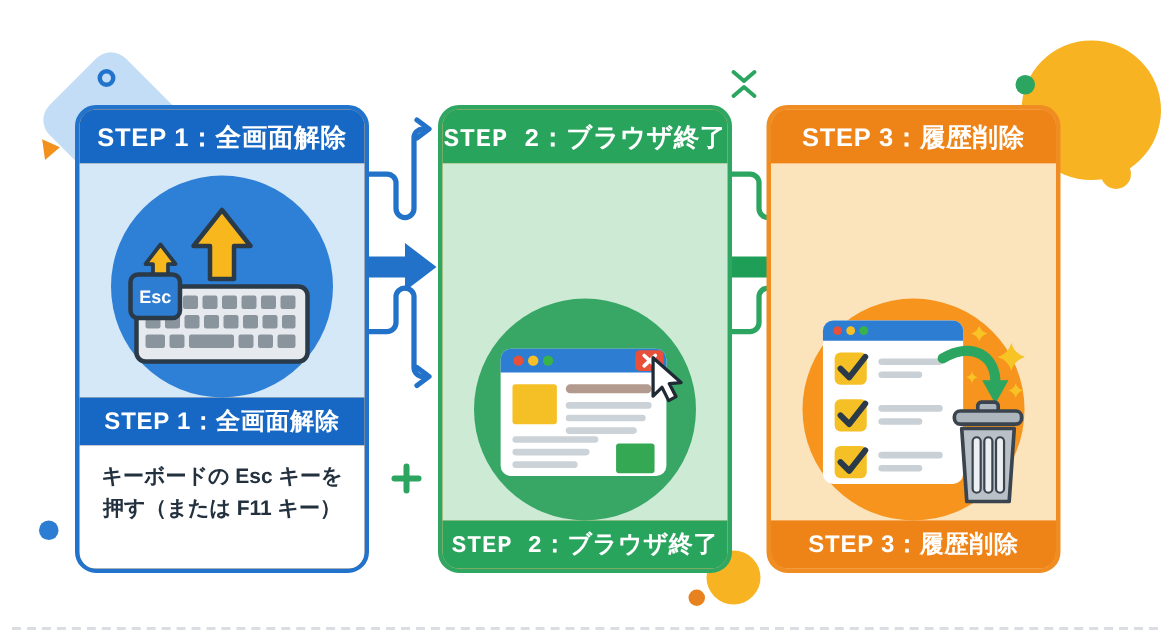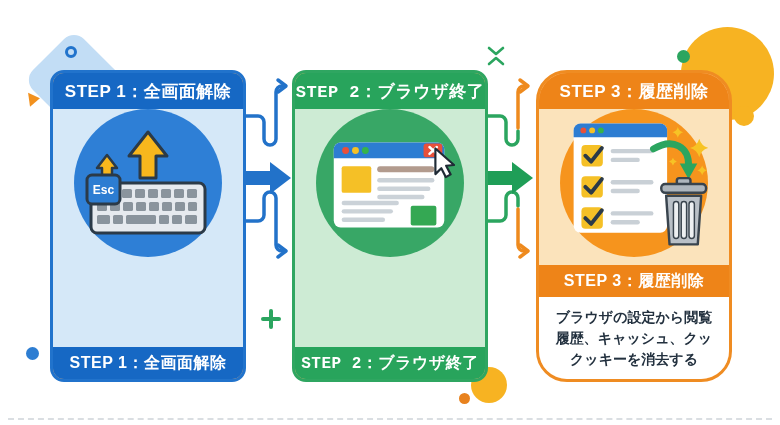--- a/index.html
+++ b/index.html
@@ -28,31 +28,31 @@
   .dot-orange-b { left:459px; top:393px; width:11px; height:11px; background:#E8821E; z-index:3; }
   .compress-x { left:487px; top:46px; z-index:3; }
   .plus-green { left:260px; top:308px; z-index:3; }
   .faint-line { left:8px; top:418px; width:764px; border-top:2px dashed rgba(150,160,172,0.35); z-index:0; }
   
   .card { position:absolute; top:70px; width:196px; height:312px; border-radius:14px;
           border:3px solid; display:flex; flex-direction:column; overflow:hidden;
           background:#fdba74; z-index:2; }
   .card-1 { left:50px;  border-color:#2173CC; }
   .card-2 { left:292px; border-color:#2FA661;font-family:Liberation Mono, monospace; }
-  .card-3 { left:536px; border-color:#EF8C22;border-radius:31px; }
+  .card-3 { left:511px; border-color:#EF8C22; }
   .card-header, .card-midbar {
     color:#fff; font-weight:700; display:flex; align-items:center; justify-content:center;
     letter-spacing:0.5px; flex:0 0 auto;
   }
   .card-header { height:36px; font-size:17px; }
   .card-midbar { height:32px; font-size:16px; }
   .card-1 .card-header, .card-1 .card-midbar { background:#1668C4; }
   .card-2 .card-header, .card-2 .card-midbar { background:#28A45C; }
   .card-3 .card-header, .card-3 .card-midbar { background:#EE8418; }
-  .card-body { flex:1 1 auto; display:flex; align-items:flex-start; justify-content:center; }
+  .card-body { flex:1 1 auto; display:flex; align-items:flex-end; justify-content:center; }
   .card-1 .card-body { background:#D5E8F8; }
   .card-2 .card-body { background:#CDEBD4; }
   .card-3 .card-body { background:#FBE3BB; }
   .illus-circle { width:148px; height:148px; border-radius:50%; display:flex;
                   align-items:center; justify-content:center; overflow:visible; }
   .card-1 .illus-circle { background:#2E7FD6; }
   .card-2 .illus-circle { background:#38A766; }
   .card-3 .illus-circle { background:#F6941D; }
   .card-footer { flex:0 0 auto; height:82px; background:#fff; text-align:center;
                  padding:10px 4px 6px; }
@@ -101,20 +101,24 @@
             <rect x="74" y="87" width="10" height="9" rx="1.5"></rect>
             <rect x="87" y="87" width="10" height="9" rx="1.5"></rect>
             <rect x="100" y="87" width="12" height="9" rx="1.5"></rect>
         </g>
         <rect x="2" y="47" width="33" height="29" rx="5" fill="#2D7DD2" stroke="#2B3A48" stroke-width="3"></rect>
         <text x="18.5" y="66" text-anchor="middle" font-size="12" font-weight="bold" fill="#ffffff">Esc</text>
       </svg>
     </div>
   </div>
   <div class="card-midbar">STEP 1：全画面解除</div>
+  <div class="card-footer">
+    <div class="desc">キーボードの Esc キーを
+押す（または F11 キー）</div>
+  </div>
 </div>
 
 <div class="connector conn-1">
   <svg width="47" height="212" viewBox="0 0 47 212">
     <g fill="none" stroke="#2272C9" stroke-width="3.5" stroke-linecap="round" stroke-linejoin="round">
       <path d="M0 46 h12 a6 6 0 0 1 6 6 v17 a6 6 0 0 0 12 0 v-47 a6 6 0 0 1 6 -6 h2"></path>
       <path d="M32 10 L40 16 L32 22"></path>
       <path d="M0 151 h12 a6 6 0 0 0 6 -6 v-17 a6 6 0 0 1 12 0 v47 a6 6 0 0 0 6 6 h2"></path>
       <path d="M32 175 L40 181 L32 187"></path>
     </g>
@@ -206,25 +210,20 @@
         <g fill="#F7C325">
           <path transform="translate(121,15) scale(0.55)" d="M0,-10 Q2.2,-2.2 10,0 Q2.2,2.2 0,10 Q-2.2,2.2 -10,0 Q-2.2,-2.2 0,-10"></path>
           <path transform="translate(143,31) scale(0.95)" d="M0,-10 Q2.2,-2.2 10,0 Q2.2,2.2 0,10 Q-2.2,2.2 -10,0 Q-2.2,-2.2 0,-10"></path>
           <path transform="translate(146,54) scale(0.5)" d="M0,-10 Q2.2,-2.2 10,0 Q2.2,2.2 0,10 Q-2.2,2.2 -10,0 Q-2.2,-2.2 0,-10"></path>
           <path transform="translate(116,45) scale(0.4)" d="M0,-10 Q2.2,-2.2 10,0 Q2.2,2.2 0,10 Q-2.2,2.2 -10,0 Q-2.2,-2.2 0,-10"></path>
         </g>
       </svg>
     </div>
   </div>
   <div class="card-midbar">STEP 3：履歴削除</div>
-  <div class="card-footer">
-    <div class="desc">ブラウザの設定から閲覧
-履歴、キャッシュ、クッ
-クッキーを消去する</div>
-  </div>
 </div>
 
 <div class="deco ring-blue"></div>
 <div class="deco tri-orange"></div>
 <div class="deco dot-green-top dot"></div>
 <div class="deco dot-blue-bl dot"></div>
 <div class="deco dot-orange-b dot"></div>
 <div class="deco compress-x">
   <svg width="18" height="20" viewBox="0 0 18 20">
     <g fill="none" stroke="#2BA55F" stroke-width="2.6" stroke-linecap="round" stroke-linejoin="round">

